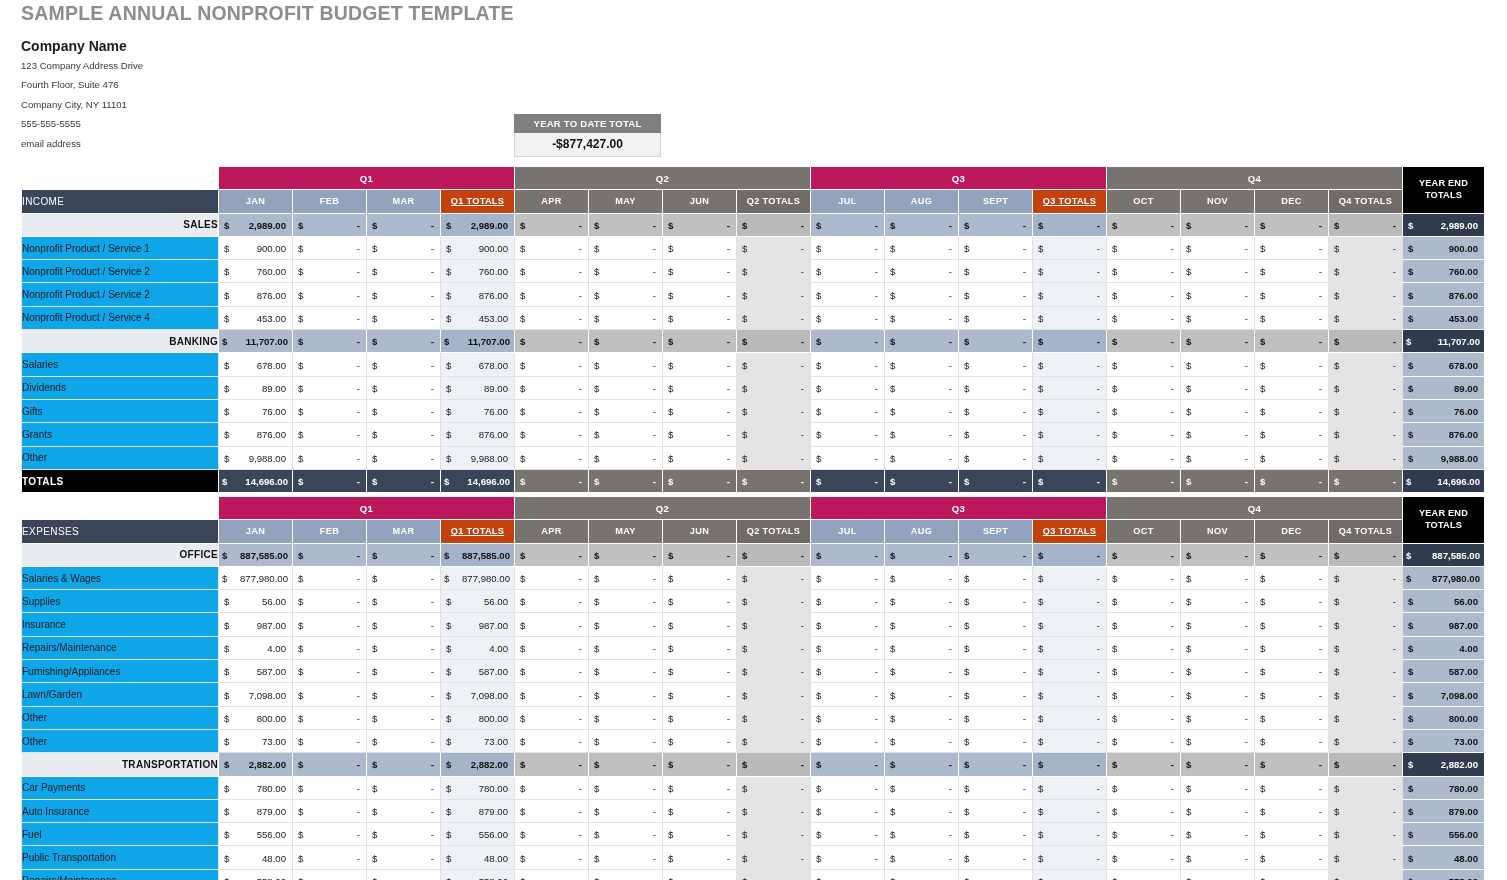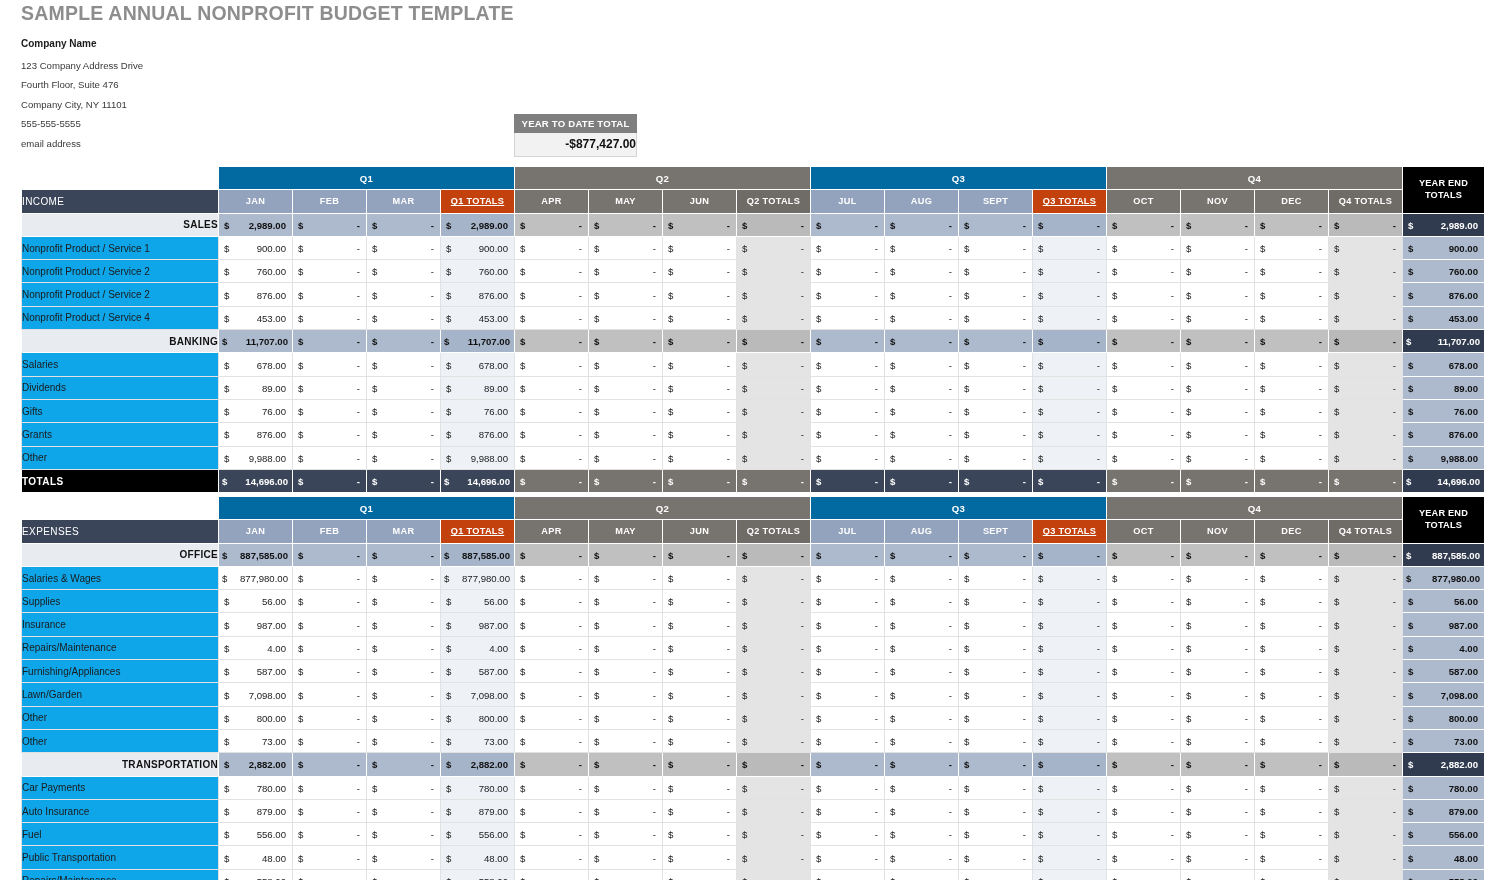--- a/index.html
+++ b/index.html
@@ -13,34 +13,34 @@
   #page { position: relative; width: 1507px; height: 880px; background:#fff; }
 
   
   .doc-title {
     position:absolute; left:21px; top:2px;
     font-size:19.5px; font-weight:bold; letter-spacing:.2px;
     color:#8d8d8d; white-space:nowrap;
   }
   .company-name {
     position:absolute; left:21px; top:38px;
-    font-size:10px; font-weight:bold; color:#1b1b1b;text-align:center;
+    font-size:14px; font-weight:bold; color:#1b1b1b;text-align:center;
   }
   .addr { position:absolute; left:21px; font-size:9.6px; color:#3a3a3a; white-space:nowrap; }
   .addr.l0 { top:60px; } .addr.l1 { top:79px; } .addr.l2 { top:99px; }
   .addr.l3 { top:118px; } .addr.l4 { top:138px; }
 
-  .ytd-box { position:absolute; left:514px; top:114px; width:123px; }
+  .ytd-box { position:absolute; left:514px; top:114px; width:147px; }
   .ytd-head {
     background:#7f7f7f; color:#fff; font-size:9.6px; font-weight:bold;
     text-align:center; padding:4px 0 4px; letter-spacing:.2px;
   }
   .ytd-val {
     background:#f2f2f2; color:#111; font-size:12px; font-weight:bold;
-    text-align:right; padding:4px 0 5px; border:1px solid #d4d4d4; border-top:none;
+    text-align:center; padding:4px 0 5px; border:1px solid #d4d4d4; border-top:none;
   }
 
   .year-label {
     position:absolute; left:21px; top:167px;
     font-size:12.5px; font-weight:bold; color:#8d8d8d; letter-spacing:.3px;
   }
 
   
   table.budget {
     position:absolute; left:21px;
@@ -53,21 +53,21 @@
   }
 
   
   col.c-label { width:197px; }
   col.c-mon   { width:74px; }
   col.c-tot   { width:74px; }
   col.c-year  { width:82px; }
 
   
   .qbanner { font-size:9.6px; font-weight:bold; color:#fff; text-align:center; letter-spacing:.3px; }
-  .q-navy  { background:#0369a1; }
+  .q-navy  { background:#be185d; }
   .q-gray  { background:#77736f; }
   .q-blank { background:#ffffff; border-color:#ffffff !important; }
   .yend-banner {
     background:#000000; color:#fff; font-size:9.2px; font-weight:bold;
     text-align:center; line-height:11.5px; letter-spacing:.2px;
   }
 
   
   .sect-title {
     background:#3b4559; color:#fff; font-weight:normal; font-size:10px;

